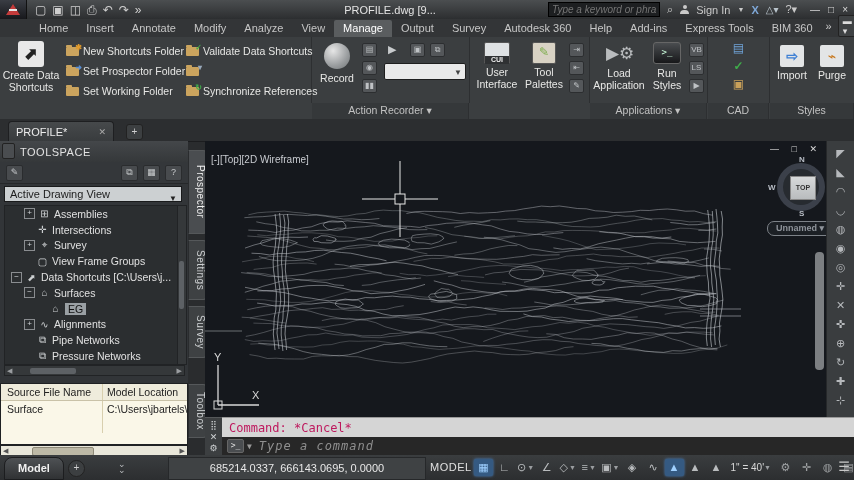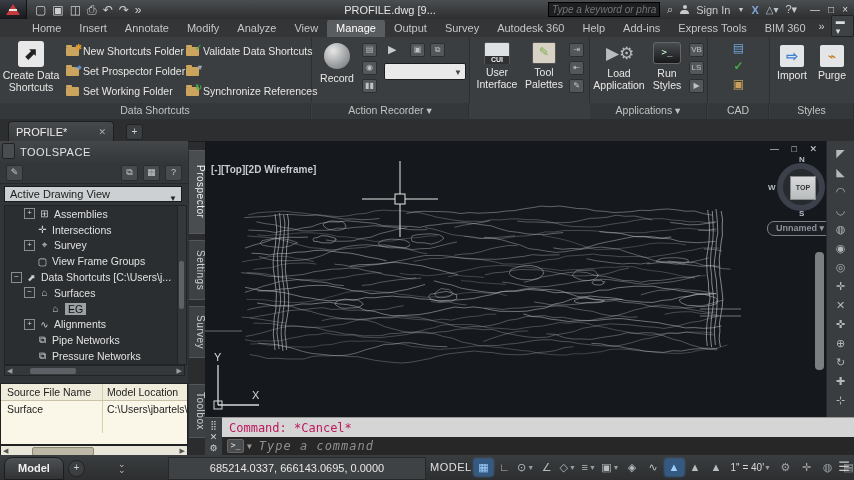--- a/index.html
+++ b/index.html
@@ -22,21 +22,21 @@
   #search-box{width:104px;height:13px;background:#1d1f21;border:1px solid #000;
     color:#8a8a8a;font-style:italic;font-size:10px;padding:0 3px;font-family:"Liberation Sans",sans-serif;}
   .tico{color:#c9c9c9;font-size:11px;}
   .persico{width:9px;height:9px;position:relative;}
   .persico::before{content:"";position:absolute;left:2.5px;top:0;width:4px;height:4px;border-radius:50%;background:#c9c9c9;}
   .persico::after{content:"";position:absolute;left:0;top:4.5px;width:9px;height:4.5px;border-radius:4px 4px 0 0;background:#c9c9c9;}
   .xbadge{color:#7fa8d8;font-weight:bold;font-size:11px;}
   .abadge{color:#b9c4cc;font-size:10px;}
   .winbtns{display:flex;gap:8px;color:#d8d8d8;font-size:10px;margin-left:6px;}
   
-  #tabrow{left:0;top:19px;width:854px;height:18px;background:#333537;display:flex;align-items:flex-end;padding-left:23px;box-sizing:border-box;}
+  #tabrow{left:0;top:19px;width:854px;height:18px;background:#333537;display:flex;align-items:flex-end;padding-left:30px;box-sizing:border-box;}
   .rtab{padding:2px 9px 3px;color:#c6c6c6;font-size:11px;white-space:nowrap;cursor:default;}
   .rtab.active{background:#5a5d5f;color:#fff;border-radius:2px 2px 0 0;}
   #tabrow-extra{display:flex;align-items:center;gap:6px;margin-left:4px;color:#ccc;}
   .pillbtn{background:#3f4244;border:1px solid #222;border-radius:2px;padding:0 4px;font-size:9px;color:#ddd;}
   
   #ribbon{left:0;top:37px;width:854px;height:82px;background:#3b3e40;border-bottom:1px solid #232526;}
   .panel{position:absolute;top:0;height:66px;border-right:1px solid #2d2f31;box-sizing:border-box;}
   .plabel{position:absolute;top:66px;height:16px;left:0;right:0;background:#35383a;
     color:#c2c2c2;font-size:10.5px;text-align:center;line-height:15px;border-right:1px solid #2d2f31;}
   .bigbtn{position:absolute;width:58px;text-align:center;color:#e8e8e6;font-size:10.5px;line-height:12px;}
@@ -100,21 +100,21 @@
   #src-hscroll{position:absolute;left:0px;top:304px;width:188px;height:12px;background:#e9e7da;border:1px solid #1f2123;
     display:flex;align-items:center;justify-content:space-between;color:#555;font-size:7px;padding:0 2px;box-sizing:border-box;}
   #src-hthumb{width:60px;height:7px;background:#bdb9a6;border:1px solid #8e8a78;border-radius:2px;margin-left:24px;}
   
   .sidetab{position:absolute;left:188px;width:17px;background:#3e4143;border:1px solid #55585a;border-left:1px solid #2a2c2e;
     border-radius:0 4px 4px 0;color:#cdd0d2;font-size:10px;
     writing-mode:vertical-rl;text-align:center;letter-spacing:.5px;}
   .sidetab.active{background:#4a4d50;color:#f0f0f0;}
   
   #canvas{left:205px;top:141px;width:621px;height:276px;background:#15181d;}
-  #vplabel{position:absolute;left:6px;top:23px;color:#c8cbd0;font-size:10px;font-weight:bold;}
+  #vplabel{position:absolute;left:6px;top:13px;color:#c8cbd0;font-size:10px;font-weight:normal;}
   #viewcube{position:absolute;left:566px;top:16px;width:62px;height:62px;}
   #vc-ring{position:absolute;left:6px;top:6px;width:48px;height:48px;border-radius:50%;
     background:rgba(85,92,102,.28);border:6px solid rgba(62,68,78,.9);box-sizing:border-box;}
   #vc-top{position:absolute;left:19px;top:19px;width:24px;height:22px;background:linear-gradient(#d7d9da,#b9bcbe);
     border:1px solid #888;color:#333;font-size:7px;text-align:center;line-height:22px;font-weight:bold;}
   .vc-dir{position:absolute;color:#b9bec6;font-size:8px;font-weight:bold;}
   #win-ctrl{position:absolute;right:4px;top:3px;color:#d9d9d9;font-size:9px;letter-spacing:5px;}
   #ucs-pill{position:absolute;left:562px;top:80px;width:64px;height:13px;border:1px solid #7d8288;border-radius:7px;
     color:#8e939a;font-size:9px;text-align:center;line-height:12px;background:rgba(40,44,50,.4);font-weight:bold;}
   #collapsed-bar{position:absolute;left:610px;top:111px;width:9px;height:118px;background:#8e9294;border-radius:4px;opacity:.85;}
@@ -253,21 +253,20 @@
         <span class="folder">
             <span class="badge" style="color:#9ab">▾</span>
           </span>
       </div>
       <div class="rowbtn" style="left:186px;top:45px">
         <span class="folder">
             <span class="badge" style="color:#3fae4a">↻</span>
           </span>
         <span>Synchronize References</span>
       </div>
-      <div class="plabel">Data Shortcuts</div>
     </div>
 
     <div class="panel" style="left:312px;width:158px">
       <div class="bigbtn" style="left:2px;top:4px;width:46px">
         <div class="record-circle"></div>
         <span>Record</span>
       </div>
       <div style="position:absolute;left:50px;top:6px;display:flex;flex-direction:column;gap:4px">
         <span class="minico">▤</span>
         <span class="minico">◉</span>

